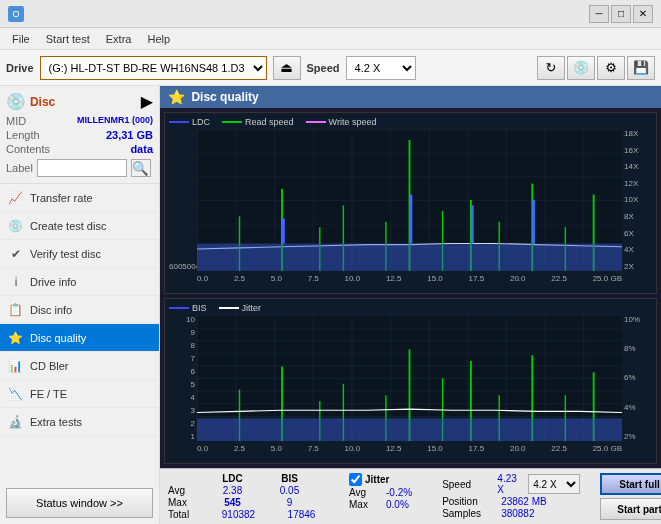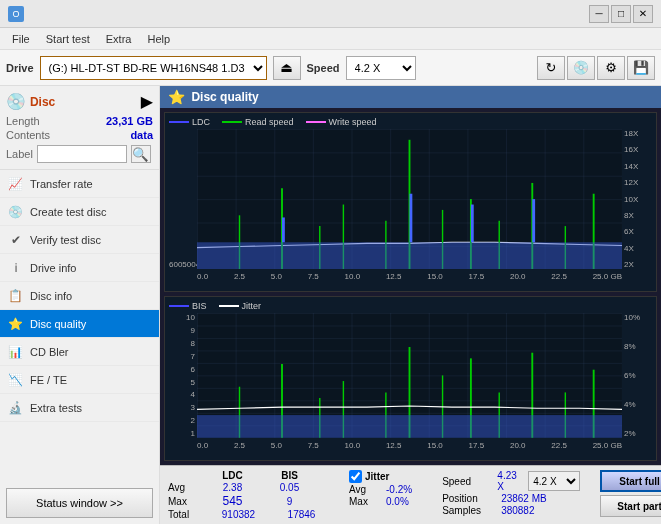--- a/index.html
+++ b/index.html
@@ -125,20 +125,24 @@
 
     <div class="disc-section">
       <div class="disc-header">
         <div class="disc-header-left">
           <span class="disc-icon">💿</span>
           <span class="disc-title">Disc</span>
         </div>
         <span style="font-size:16px;cursor:pointer;">▶</span>
       </div>
       <div class="disc-info-row">
+        <span class="disc-info-label">MID</span>
+        <span class="disc-info-value" style="font-size:9px;">MILLENMR1 (000)</span>
+      </div>
+      <div class="disc-info-row">
         <span class="disc-info-label">Length</span>
         <span class="disc-info-value">23,31 GB</span>
       </div>
       <div class="disc-info-row">
         <span class="disc-info-label">Contents</span>
         <span class="disc-info-value">data</span>
       </div>
       <div class="disc-label-row">
         <span class="disc-info-label">Label</span>
         <input class="disc-label-input" type="text" style="">
@@ -368,21 +372,21 @@
           <span style="width:55px;text-align:center;font-size:10px;font-weight:bold;">LDC</span>
           <span style="width:55px;text-align:center;font-size:10px;font-weight:bold;">BIS</span>
         </div>
         <div style="display:flex;gap:2px;align-items:center;">
           <span style="width:35px;font-size:10px;">Avg</span>
           <span style="width:55px;text-align:center;font-size:10px;color:#0000cc;">2.38</span>
           <span style="width:55px;text-align:center;font-size:10px;color:#0000cc;">0.05</span>
         </div>
         <div style="display:flex;gap:2px;align-items:center;">
           <span style="width:35px;font-size:10px;">Max</span>
-          <span style="width:55px;text-align:center;font-size:12px;color:#0000cc;">545</span>
+          <span style="width:55px;text-align:center;font-size:10px;color:#0000cc;font-weight:bold;">545</span>
           <span style="width:55px;text-align:center;font-size:10px;color:#0000cc;">9</span>
         </div>
         <div style="display:flex;gap:8px;align-items:center;">
           <span style="width:35px;font-size:10px;">Total</span>
           <span style="width:55px;text-align:center;font-size:10px;color:#0000cc;">910382</span>
           <span style="width:55px;text-align:center;font-size:10px;color:#0000cc;">17846</span>
         </div>
       </div>
 
       <div style="display:flex;flex-direction:column;gap:1px;">

